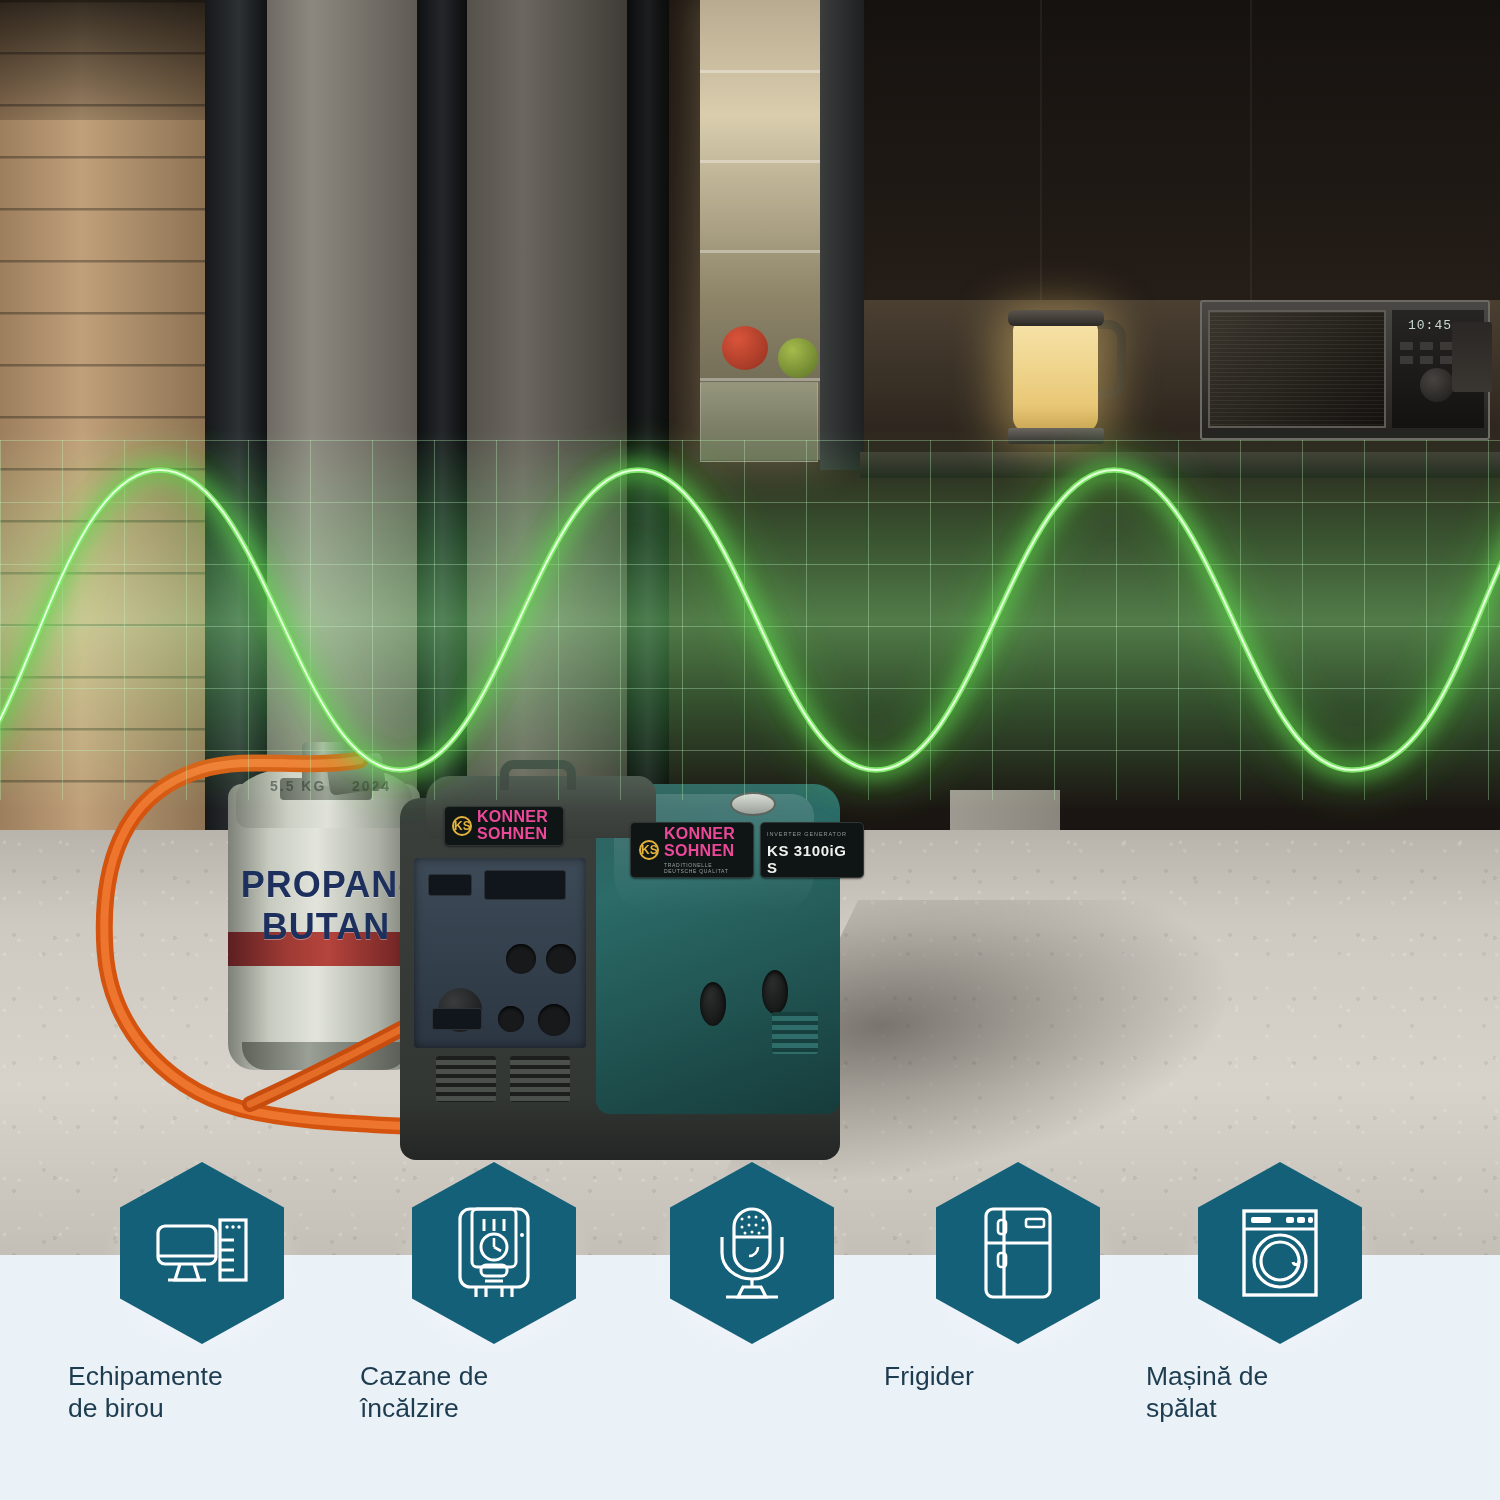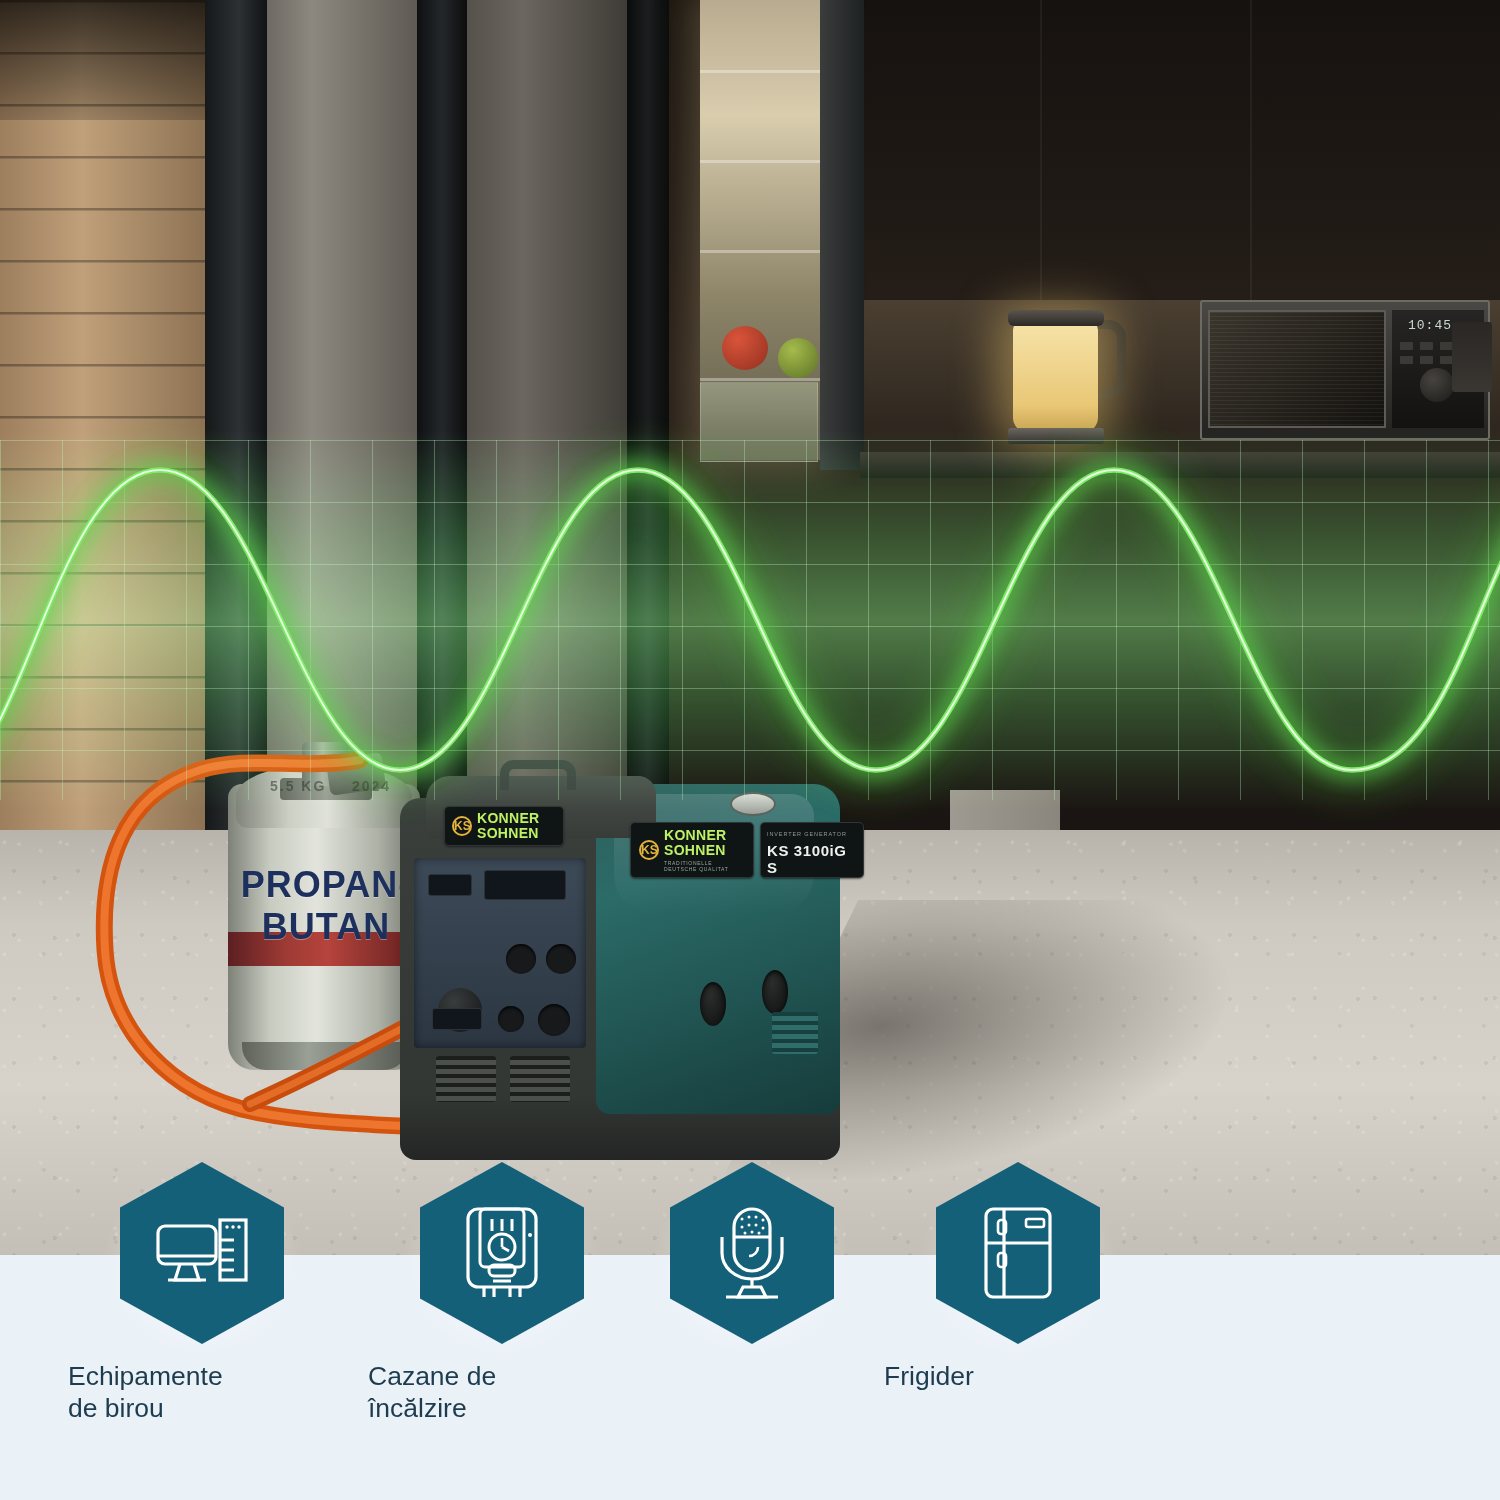--- a/index.html
+++ b/index.html
@@ -188,21 +188,21 @@
     border-radius:3px; }
   .side-vent { position:absolute; left:372px; top:252px; width:46px; height:42px;
     background:repeating-linear-gradient(to bottom,#173f3e 0 4px,#2e6d6a 4px 9px);
     border-radius:3px; }
   .oval { position:absolute; border-radius:50%;
     background:radial-gradient(ellipse at 40% 30%,#2a2d2b,#0d0f0e);
     box-shadow:inset 0 2px 4px rgba(0,0,0,.8); }
   .nameplate { position:absolute; background:#0f1514; border-radius:5px;
     border:1px solid rgba(255,255,255,.14);
     box-shadow:0 1px 2px rgba(0,0,0,.5); }
-  .np-brand { font-size:14px; font-weight:bold; color:#bef264; line-height:1.05;
+  .np-brand { font-size:16px; font-weight:bold; color:#ec4899; line-height:1.05;
     letter-spacing:.3px; }
   .np-sub { font-size:5px; color:#9aa49f; letter-spacing:.7px; }
   .np-tiny { font-size:5.5px; color:#8f9a95; letter-spacing:.9px; }
   .np-model { font-size:15px; font-weight:bold; color:#eef1ed; letter-spacing:.6px; }
   .ks-mark { display:inline-block; width:20px; height:20px; border-radius:50%;
     border:2px solid #e3b23c; color:#e3b23c; font-size:12px; font-weight:bold;
     text-align:center; line-height:17px; }
   .fuel-cap { position:absolute; left:330px; top:32px; width:46px; height:24px;
     border-radius:50%; background:linear-gradient(to bottom,#d9dcd4,#9aa09a);
     border:2px solid #5b635e; }
@@ -426,21 +426,21 @@
           <circle cx="73" cy="13" r="1.7" fill="#fff"></circle>
           <circle cx="79" cy="13" r="1.7" fill="#fff"></circle>
           <circle cx="85" cy="13" r="1.7" fill="#fff"></circle>
           <path d="M66 26 H80 M66 36 H80 M66 46 H80 M66 56 H80" stroke="#fff" stroke-width="3"></path>
         </svg>
       </div>
       <div class="cap" style="white-space:pre-line;">Echipamente
 de birou</div>
     </div>
 
-    <div class="feat" style="left:368px;">
+    <div class="feat" style="left:360px;">
       <div class="hexglow"></div>
       <div class="hex">
         <svg width="80" height="96" viewBox="0 0 80 96">
           <rect x="6" y="4" width="68" height="78" rx="10" fill="none" stroke="#fff" stroke-width="3.2"></rect>
           <rect x="18" y="4" width="44" height="58" rx="5" fill="none" stroke="#fff" stroke-width="3"></rect>
           <path d="M30 14 V26 M40 14 V26 M50 14 V26" stroke="#fff" stroke-width="3"></path>
           <circle cx="40" cy="42" r="13" fill="none" stroke="#fff" stroke-width="3"></circle>
           <path d="M40 42 L40 33 M40 42 L47 46" stroke="#fff" stroke-width="2.6"></path>
           <rect x="27" y="60" width="26" height="11" rx="5" fill="none" stroke="#fff" stroke-width="3"></rect>
           <path d="M31 76 H49" stroke="#fff" stroke-width="3"></path>
@@ -488,14 +488,32 @@
           <path d="M8 38 H72" stroke="#fff" stroke-width="3.2"></path>
           <path d="M26 4 V92" stroke="#fff" stroke-width="3.2"></path>
           <rect x="20" y="15" width="8" height="14" rx="3" fill="none" stroke="#fff" stroke-width="2.6"></rect>
           <rect x="20" y="48" width="8" height="14" rx="3" fill="none" stroke="#fff" stroke-width="2.6"></rect>
           <rect x="48" y="14" width="18" height="8" rx="2" fill="none" stroke="#fff" stroke-width="2.6"></rect>
         </svg>
       </div>
       <div class="cap" style="white-space:pre-line;">Frigider</div>
     </div>
 
+    <div class="feat" style="left:1146px;">
+      <div class="hexglow"></div>
+      <div class="hex">
+        <svg width="88" height="96" viewBox="0 0 88 96">
+          <rect x="8" y="6" width="72" height="84" fill="none" stroke="#fff" stroke-width="3.4"></rect>
+          <path d="M8 24 H80" stroke="#fff" stroke-width="3.2"></path>
+          <rect x="15" y="12" width="20" height="6" rx="2" fill="#fff"></rect>
+          <rect x="50" y="12" width="8" height="6" rx="2" fill="#fff"></rect>
+          <rect x="61" y="12" width="8" height="6" rx="2" fill="#fff"></rect>
+          <rect x="72" y="12" width="5" height="6" rx="2" fill="#fff"></rect>
+          <circle cx="44" cy="56" r="26" fill="none" stroke="#fff" stroke-width="3.2"></circle>
+          <circle cx="44" cy="56" r="19" fill="none" stroke="#fff" stroke-width="3.2"></circle>
+          <path d="M63 56 a3 3 0 0 1 -6 1" fill="none" stroke="#fff" stroke-width="3"></path>
+        </svg>
+      </div>
+      <div class="cap" style="white-space:pre-line;">Mașină de
+spălat</div>
+    </div>
   </div>
 </div>
 
 </body></html>

